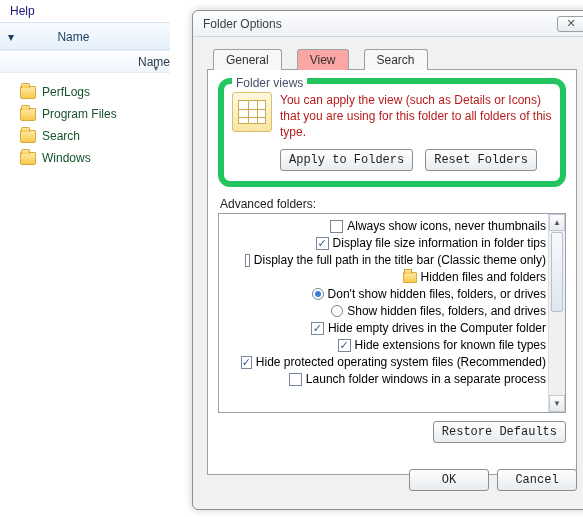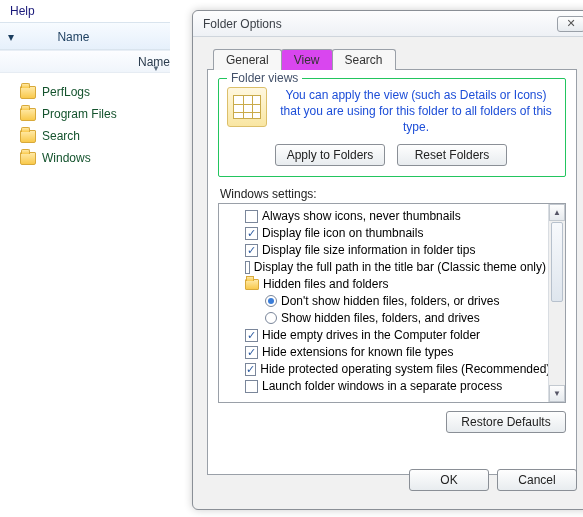--- a/index.html
+++ b/index.html
@@ -30,45 +30,45 @@
             background:#f1f1f1; border:1px solid #8a8f96; border-radius:6px;
             box-shadow:0 0 8px rgba(0,0,0,.2);margin-left:19px; }
   .titlebar { height:26px; background:linear-gradient(#fdfdfe,#eef1f5); border-bottom:1px solid #cfd5dc;
               border-radius:6px 6px 0 0; display:flex; align-items:center; padding:0 6px 0 10px;}
   .titlebar .title { color:#3a3f46; flex:1; }
   .closebtn { width:28px; height:16px; border:1px solid #9aa0a8; border-radius:3px;
               background:linear-gradient(#fefefe,#e7ebef); display:flex; align-items:center; justify-content:center;}
   .closebtn span { font-size:11px; color:#555; line-height:1; }
 
   .body { position:absolute; inset:26px 0 0 0; padding:8px 14px 10px 14px; }
-  .tabs { height:24px; display:flex; align-items:flex-end; gap:0; margin-left:6px;}
+  .tabs { height:24px; display:flex; align-items:flex-end; gap:16px; margin-left:6px;}
   .tab { padding:3px 12px; border:1px solid #9aa0a8; border-bottom:none; background:#f7f7f7;
          border-radius:3px 3px 0 0; color:#333; position:relative; top:1px; margin-right:-1px;}
-  .tab.active { background:#d946ef; z-index:2; }
+  .tab.active { background:#fca5a5; z-index:2; }
   .tab-panel { border:1px solid #9aa0a8; background:#fff; height:406px; padding:8px 10px 10px 10px;}
 
-  .group { border:1px solid #22c55e; border-radius:2px; padding:8px 8px 10px 8px; position:relative; }
+  .group { border:6px solid #22c55e; border-radius:12px; padding:8px 8px 10px 8px; position:relative; }
   .group > legend { position:absolute; top:-8px; left:8px; background:#fff; padding:0 4px; color:#374; color:#43516a;}
   .fv-row { display:flex; gap:8px; }
   .fv-icon { width:40px; height:40px; background:linear-gradient(#fff8e0,#f9e6a2);
              border:1px solid #dcbf6a; border-radius:3px; display:flex; align-items:center; justify-content:center;}
   .fv-icon .g { width:28px; height:24px; background:#fff; border:1px solid #c9aa4a; position:relative;}
   .fv-icon .g::before, .fv-icon .g::after { content:""; position:absolute; background:#c9aa4a; }
   .fv-icon .g::before { left:9px; top:0; width:1px; height:100%; box-shadow:9px 0 #c9aa4a; }
   .fv-icon .g::after  { top:8px; left:0; height:1px; width:100%; box-shadow:0 8px #c9aa4a; }
-  .fv-text { flex:1; color:#1d4ed8; line-height:1.35;text-align:center; }
+  .fv-text { flex:1; color:#b91c1c; line-height:1.35; }
   .fv-btns { display:flex; gap:12px; justify-content:flex-start; margin:8px 0 0 48px; }
   .btn { min-width:110px; height:22px; border:1px solid #8a8f96; border-radius:3px;
          background:linear-gradient(#fefefe,#e8ecef); color:#222; display:flex; align-items:center; justify-content:center;
-         padding:0 8px;}
+         padding:0 8px;font-family:Liberation Mono, monospace;}
   .btn.disabled { color:#9aa0a8; }
   .adv-label { margin:10px 0 2px 2px; color:#222; }
   .adv-box { border:1px solid #9aa0a8; height:200px; background:#fff; position:relative; display:flex;}
   .adv-list { flex:1; overflow:hidden; padding:4px 2px 4px 6px; }
-  .row { display:flex; align-items:center; height:17px; gap:4px; white-space:nowrap; color:#000; }
+  .row { display:flex; align-items:center; height:17px; gap:4px; white-space:nowrap; color:#000;justify-content:flex-end; }
   .row.indent { padding-left:20px; }
   .row.indent2 { padding-left:40px; }
   .chk { width:13px; height:13px; border:1px solid #7a869a; background:#fff; display:inline-flex;
          align-items:center; justify-content:center; }
   .chk.checked::after { content:"✓"; font-size:11px; color:#2c5aa0; line-height:1; }
   .rad { width:12px; height:12px; border:1px solid #7a869a; border-radius:50%; background:#fff;
          display:inline-flex; align-items:center; justify-content:center;}
   .rad.sel::after { content:""; width:6px; height:6px; border-radius:50%; background:#3b7dd8;}
   .mini-folder { width:14px; height:11px; background:linear-gradient(#ffe9a6,#f9c94b);
                  border:1px solid #d8a93a; border-radius:1px; position:relative;}
@@ -139,30 +139,26 @@
                 <div class="g"></div>
               </div>
             <div class="fv-text">You can apply the view (such as Details or Icons) that you are using for this folder to all folders of this type.</div>
           </div>
           <div class="fv-btns">
             <div class="btn">Apply to Folders</div>
             <div class="btn">Reset Folders</div>
           </div>
         </div>
 
-        <div class="adv-label">Windows settings:</div>
+        <div class="adv-label">Advanced folders:</div>
         <div class="adv-box">
           <div class="adv-list" id="adv-list">
               <div class="row indent">
                 <span class="chk"></span>
                 <span>Always show icons, never thumbnails</span>
-              </div>
-              <div class="row indent">
-                <span class="chk checked"></span>
-                <span>Display file icon on thumbnails</span>
               </div>
               <div class="row indent">
                 <span class="chk checked"></span>
                 <span>Display file size information in folder tips</span>
               </div>
               <div class="row indent">
                 <span class="chk"></span>
                 <span>Display the full path in the title bar (Classic theme only)</span>
               </div>
               <div class="row indent">

